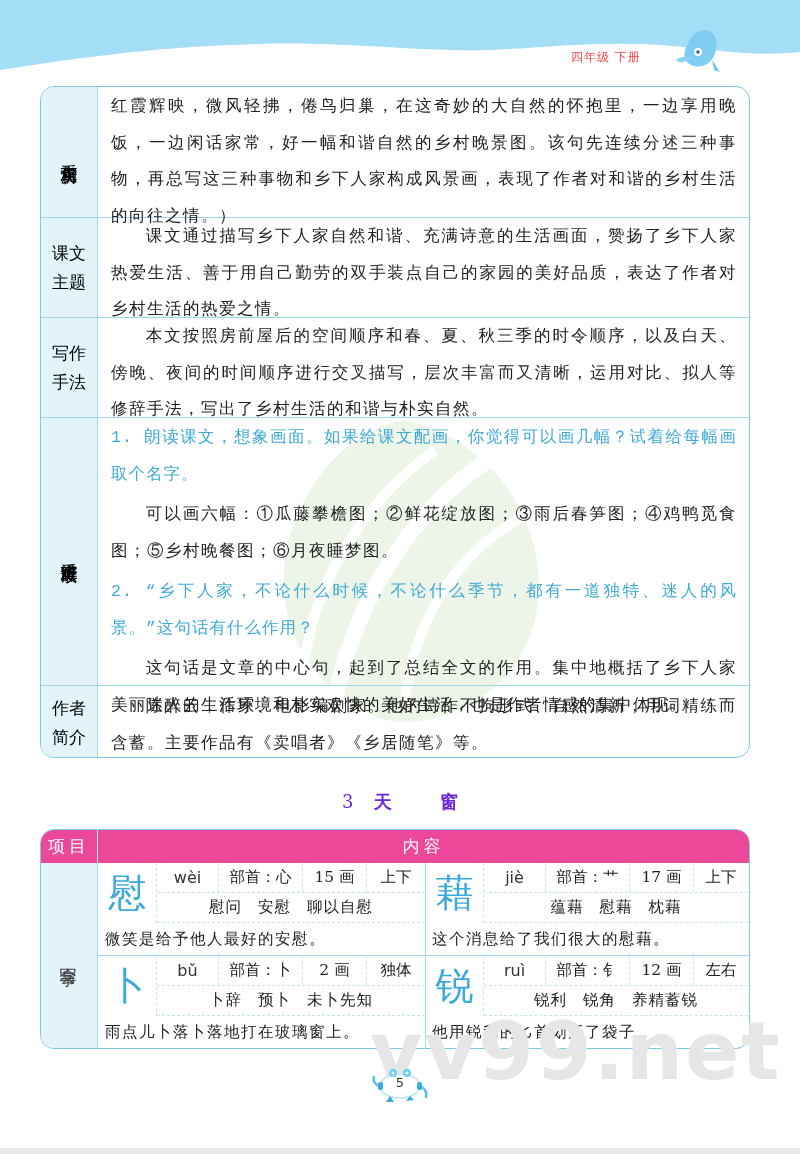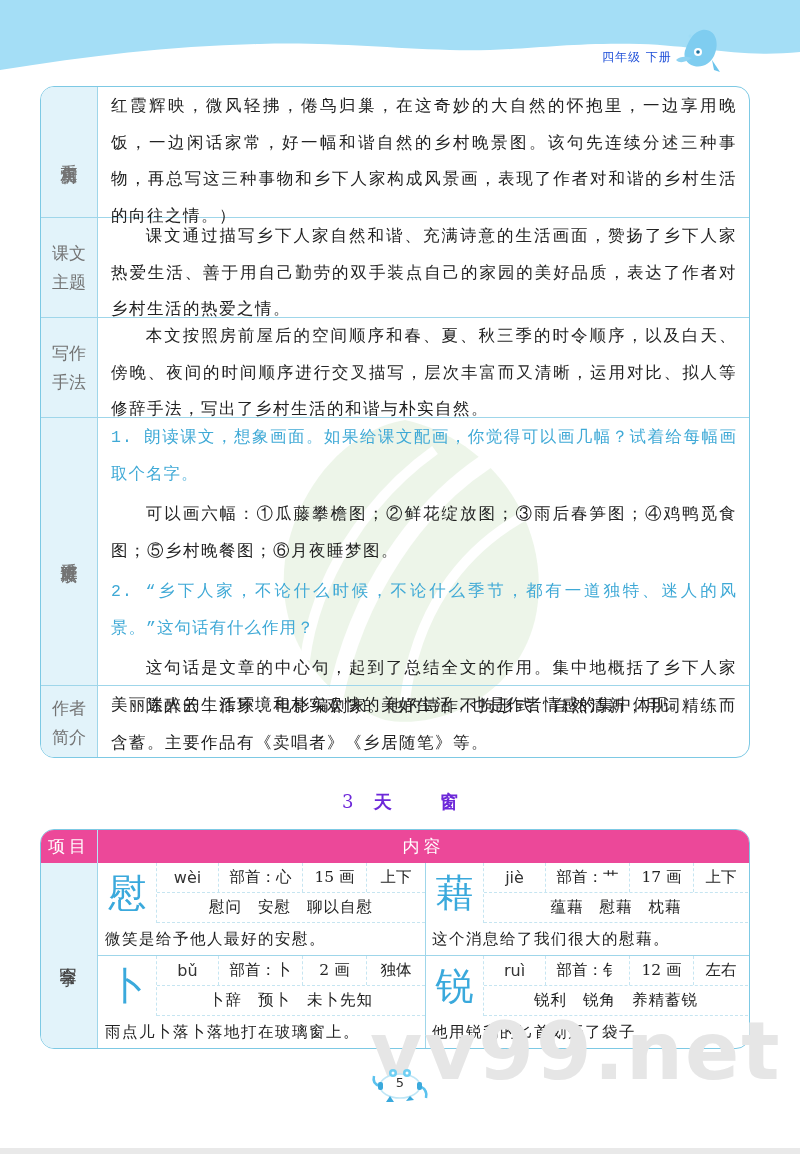--- a/index.html
+++ b/index.html
@@ -1,30 +1,30 @@
 <!DOCTYPE html>
 <html><head>
 <meta charset="utf-8">
 <style>
   * { box-sizing: border-box; margin: 0; padding: 0; }
   html, body { width: 800px; height: 1154px; background: #ffffff; overflow: hidden; }
   body { position: relative; font-family: "DejaVu Serif", "Liberation Serif", serif; color: #222; }
 
   .header-wave { position: absolute; left: 0; top: 0; width: 800px; height: 80px; }
-  .grade-label { position: absolute; left: 602px; top: 49px; font-family: "DejaVu Sans", sans-serif; font-size: 12px; color: #1d4ed8; letter-spacing: 1px; }
+  .grade-label { position: absolute; left: 571px; top: 49px; font-family: "DejaVu Sans", sans-serif; font-size: 12px; color: #ef4444; letter-spacing: 1px; }
   .mascot { position: absolute; left: 668px; top: 26px; width: 60px; height: 50px; }
 
   .watermark-leaf { position: absolute; left: 235px; top: 400px; width: 340px; height: 340px; opacity: 0.55; pointer-events: none; }
   .watermark-text { position: absolute; left: 370px; top: 1005px; font-family: "DejaVu Sans", sans-serif; font-weight: bold; font-size: 80px; color: #e6e6e6; letter-spacing: 2px; pointer-events: none; }
 
   
   .t1 { position: absolute; left: 40px; top: 86px; width: 710px; height: 672px; border: 1.5px solid #7dc9e4; border-radius: 14px; overflow: hidden; background: transparent; }
   .t1-row { position: absolute; left: 0; width: 100%; border-bottom: 1.5px solid #9fd6ea; }
   .t1-row:last-child { border-bottom: none; padding-left: 32px; }
-  .t1-label { position: absolute; left: 0; top: 0; bottom: 0; width: 57px; background: #e2f3fa; border-right: 1.5px solid #9fd6ea; display: flex; align-items: center; justify-content: center; font-family: "DejaVu Sans", sans-serif; font-size: 17px; color: #737373; line-height: 29px; text-align: center; }
+  .t1-label { position: absolute; left: 0; top: 0; bottom: 0; width: 57px; background: #e2f3fa; border-right: 1.5px solid #9fd6ea; display: flex; align-items: center; justify-content: center; font-family: "DejaVu Sans", sans-serif; font-size: 17px; color: #000000; line-height: 29px; text-align: center; }
   .t1-label.vert { writing-mode: vertical-rl; text-orientation: upright; letter-spacing: 1px; line-height: 1; }
   .t1-content { position: absolute; left: 66px; right: 8px; top: 0; font-size: 16.5px; line-height: 36.5px; text-align: justify; color: #222; letter-spacing: 1.5px; }
   .t1-content p { margin: 4px; font-family: Liberation Mono, monospace; }
   .indent { text-indent: 2.1em; }
   .q { color: #3fa9d6; font-family: "DejaVu Sans", sans-serif; letter-spacing: 1px; }
 
   
   .lesson-title { position: absolute; left: 0; width: 800px; top: 790px; text-align: center; font-family: "DejaVu Sans", sans-serif; font-weight: bold; font-size: 18px; color: #6d28d9; }
   .lesson-title span { display: inline-block; }
 

